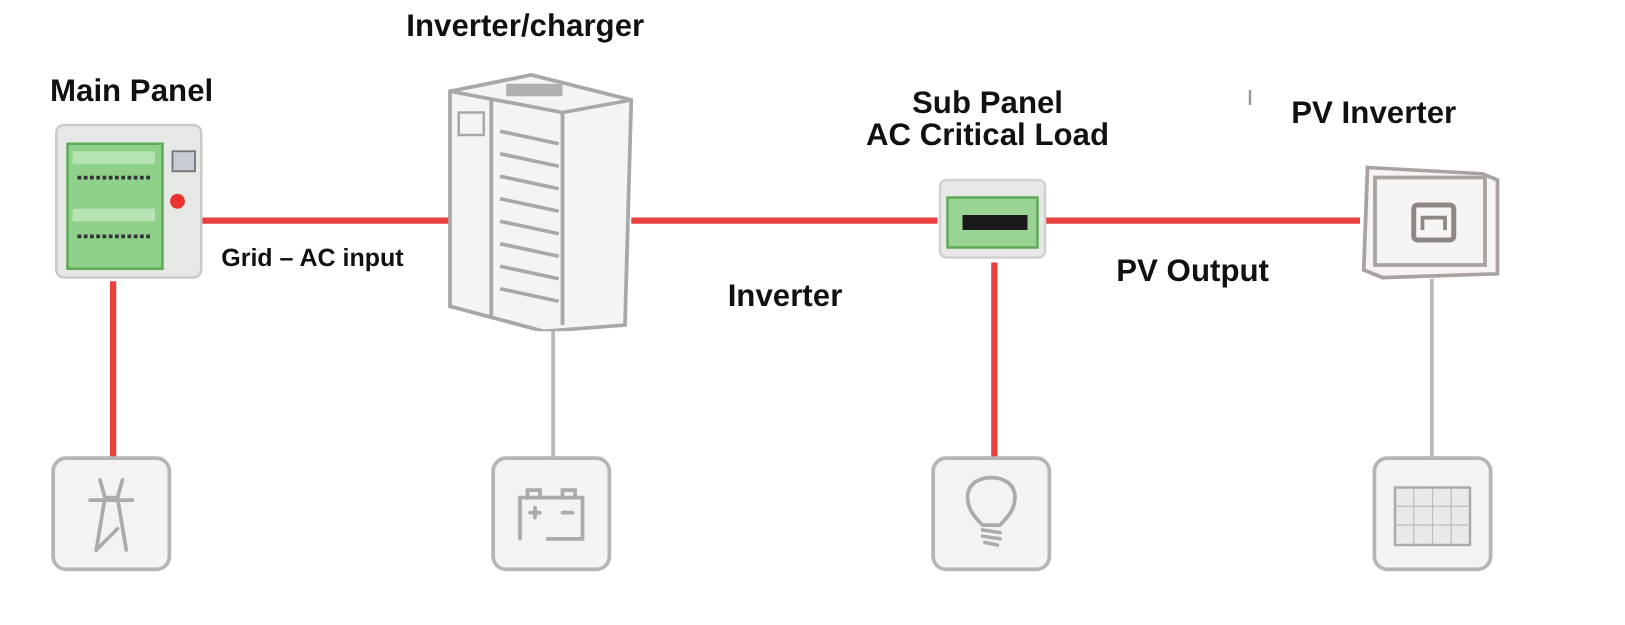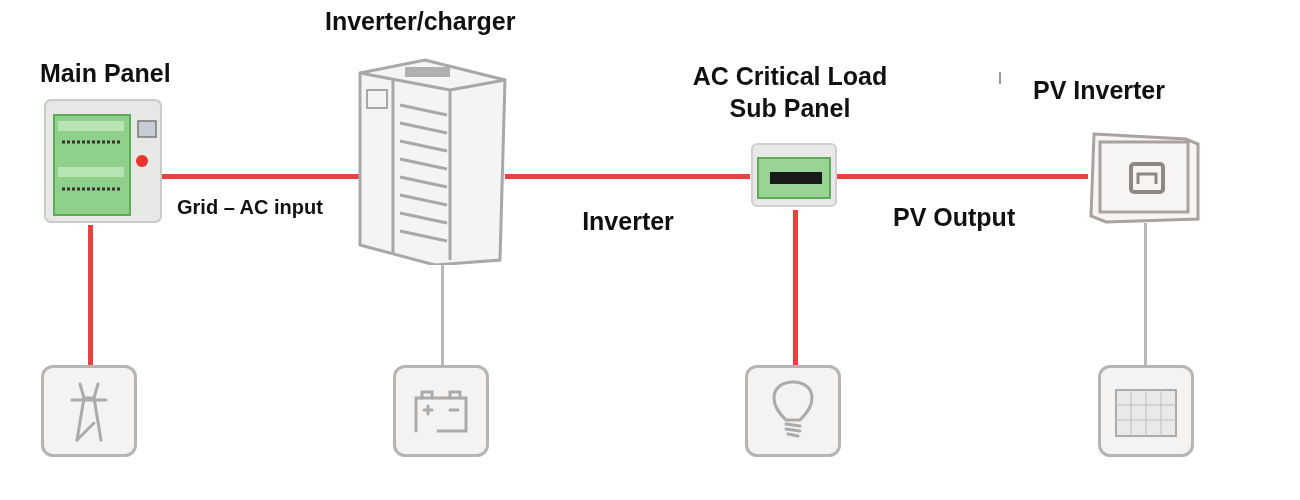--- a/index.html
+++ b/index.html
@@ -14,27 +14,27 @@
   .tile svg { position:absolute; left:0; top:0; width:90px; height:86px; }
   .dev { position:absolute; }
   .stray { position:absolute; background:#999; }
 </style>
 </head>
 <body>
 
 <div class="lbl" style="left:40px;top:60px;">Main Panel</div>
 <div class="lbl" style="left:325px;top:8px;">Inverter/charger</div>
 <div class="lbl center" style="left:690px;top:63px;width:200px;">
+  <div style="margin-top:6px;">Sub Panel</div>
   <div>AC Critical Load</div>
-  <div style="margin-top:6px;">Sub Panel</div>
 </div>
 <div class="lbl" style="left:1033px;top:77px;text-align:center;">PV Inverter</div>
 
 <div class="lbl" style="left:177px;top:194px;font-size:20px;text-align:center;">Grid – AC input</div>
-<div class="lbl center" style="left:568px;top:208px;width:120px;">
+<div class="lbl center" style="left:568px;top:224px;width:120px;">
   <div>Inverter</div>
 </div>
 <div class="lbl" style="left:893px;top:204px;text-align:center;">PV Output</div>
 
 <div class="wire h" style="left:160px;top:174px;width:200px;"></div>
 <div class="wire h" style="left:505px;top:174px;width:245px;"></div>
 <div class="wire h" style="left:836px;top:174px;width:252px;"></div>
 <div class="wire v" style="left:88px;top:225px;height:142px;"></div>
 <div class="wire v" style="left:793px;top:210px;height:157px;"></div>
 <div class="grey" style="left:441px;top:262px;height:105px;"></div>

